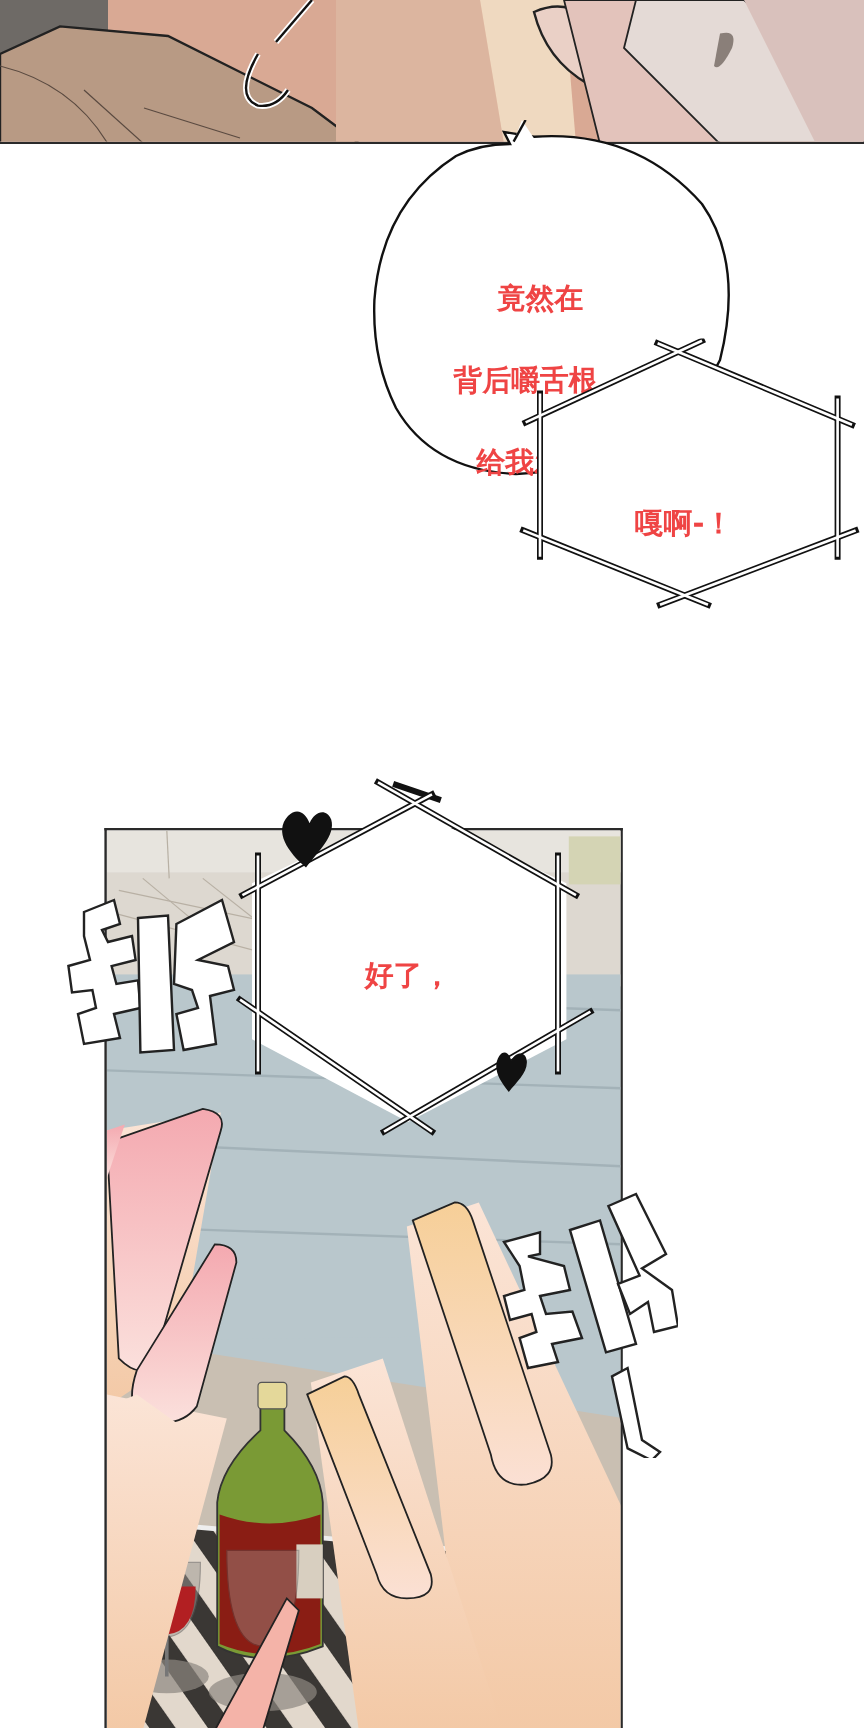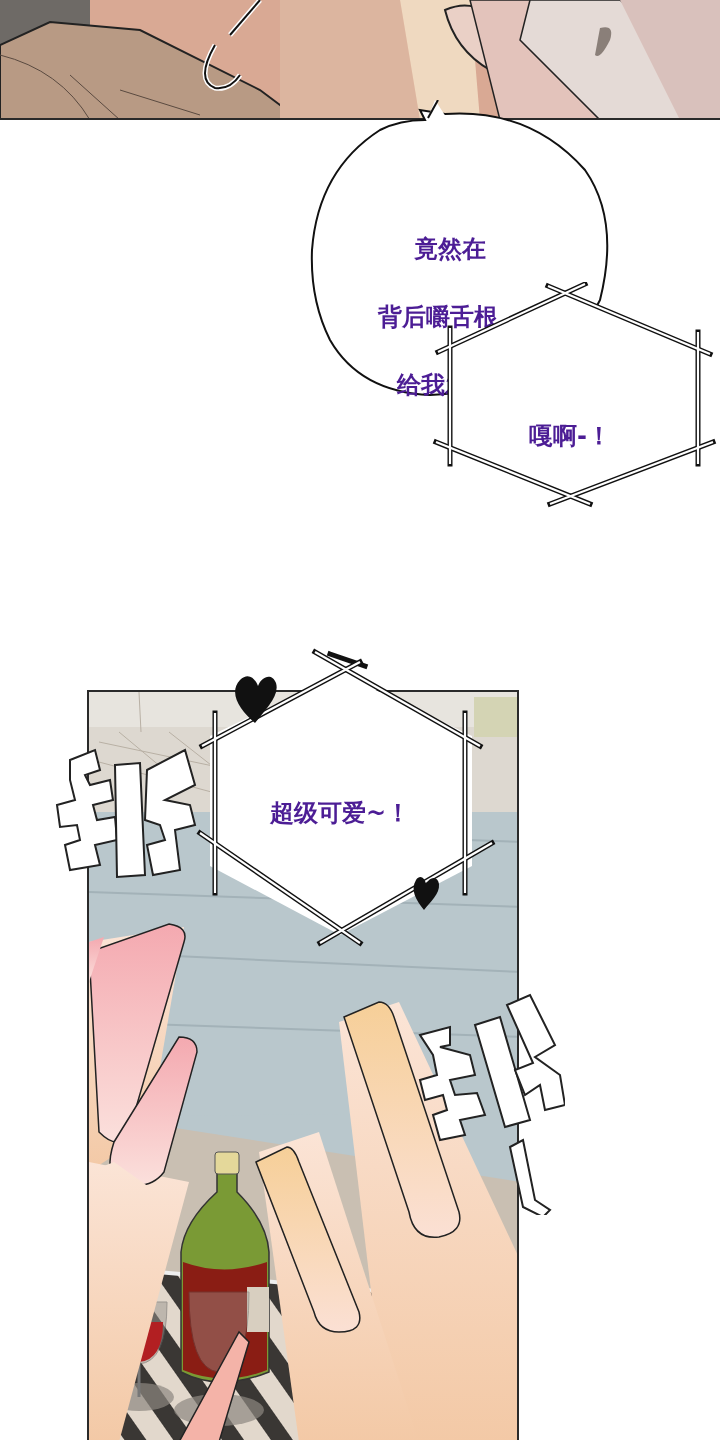--- a/index.html
+++ b/index.html
@@ -3,21 +3,21 @@
 <meta charset="utf-8">
 <style>
   html, body { margin: 0; padding: 0; background: #ffffff; }
   body { width: 720px; height: 1440px; position: relative; overflow: hidden;
          font-family: "DejaVu Sans", "Liberation Sans", sans-serif; }
   .abs { position: absolute; }
   .panel-top { left: 0; top: 0; width: 720px; height: 120px; overflow: hidden;
                border-bottom: 2px solid #2a2a2a; box-sizing: border-box; }
   .panel-bottom { left: 87px; top: 690px; width: 432px; height: 750px; overflow: hidden;
                   border: 2px solid #2a2a2a; border-bottom: none; box-sizing: border-box; }
-  .bubble-text { position: absolute; text-align: center; color: #4c1d95; font-weight: bold;
+  .bubble-text { position: absolute; text-align: center; color: #ef4444; font-weight: bold;
                  font-size: 24px; line-height: 34px; white-space: pre-line; }
   svg { display: block; }
 </style>
 </head>
 <body>
 
 <div class="abs panel-top">
   <svg width="720" height="120" viewBox="0 0 720 120">
     <rect width="720" height="120" fill="#d9a994"></rect>
     <rect x="0" y="0" width="90" height="50" fill="#6e6a66"></rect>
@@ -160,21 +160,21 @@
     <line x1="135" y1="4" x2="300" y2="98"></line>
     <line x1="35" y1="65" x2="35" y2="245"></line>
     <line x1="285" y1="65" x2="285" y2="245"></line>
     <line x1="20" y1="185" x2="180" y2="295"></line>
     <line x1="140" y1="295" x2="312" y2="195"></line>
   </g>
   <path d="M75,75 C60,62 48,45 60,32 C68,24 75,30 78,38 C82,28 92,25 96,35 C100,48 85,62 75,75 Z" fill="#111"></path>
   <path d="M244,262 C236,252 230,242 236,232 C240,226 245,230 246,236 C250,228 258,228 259,236 C260,246 250,254 244,262 Z" fill="#111"></path>
 </svg>
 <div class="bubble-text" style="left:240px; top:762px; width:200px;">
-  <div>超级可爱~！</div>
+  <div>好了，</div>
 </div>
 
 <div class="abs" style="left:55px; top:745px; width:160px; height:140px;">
   <svg width="160" height="140" viewBox="0 0 160 140">
     <g fill="#fff" stroke="#222" stroke-width="2" stroke-linejoin="miter">
       <polygon points="15,15 40,5 45,25 30,30 35,40 55,35 58,55 38,60 42,75 60,72 62,95 40,100 45,120 15,125 10,100 25,95 22,80 5,82 2,60 20,55 15,35"></polygon>
       <polygon points="60,20 85,18 90,130 62,132"></polygon>
       <polygon points="92,25 130,5 140,40 110,55 135,60 140,80 120,85 125,125 98,130 92,100 110,95 105,80 90,75"></polygon>
     </g>
   </svg>

